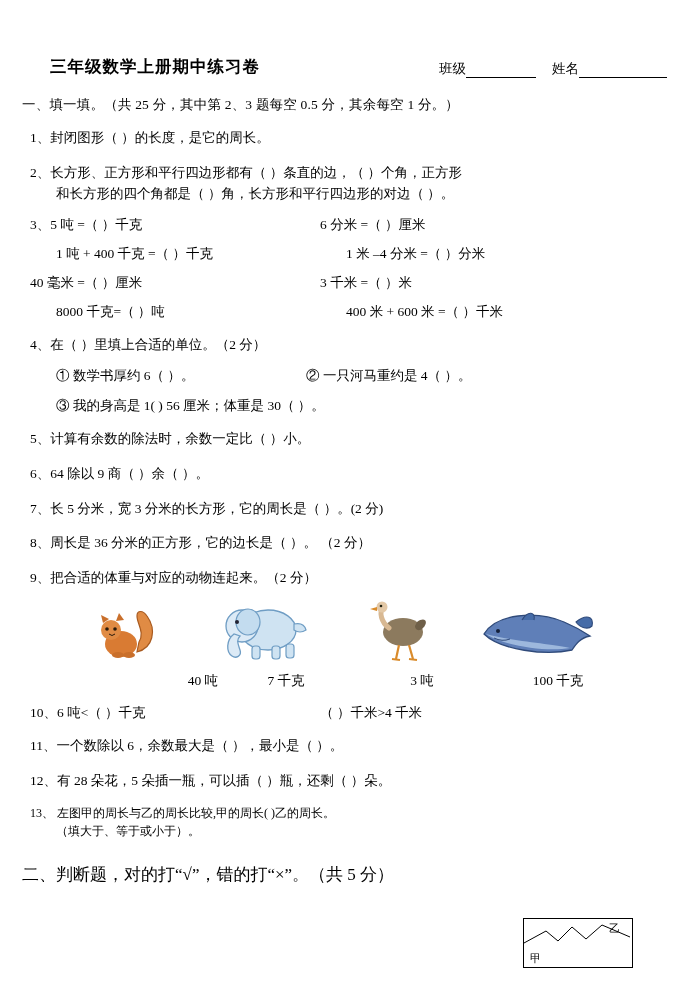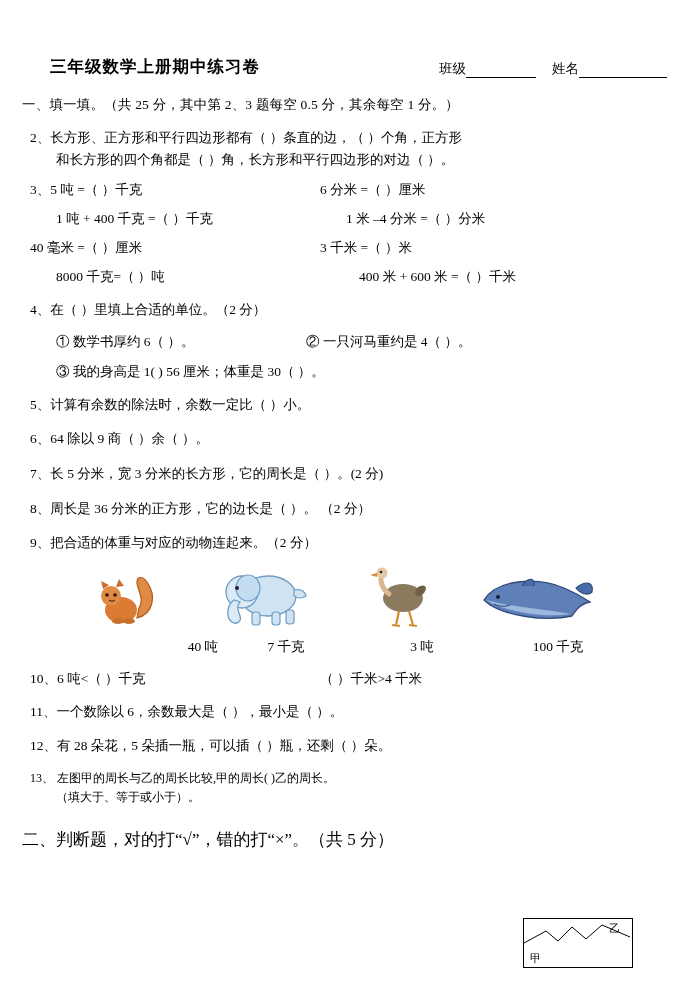--- a/index.html
+++ b/index.html
@@ -154,20 +154,21 @@
       </div>
       <div class="field">
         <span>姓名</span>
         <span class="blank-line w88"></span>
       </div>
     </div>
   </div>
 
   <div class="section-head">一、填一填。（共 25 分，其中第 2、3 题每空 0.5 分，其余每空 1 分。）</div>
 
+  <div class="q">1、封闭图形（        ）的长度，是它的周长。</div>
 
   <div class="q">
     <span>2、长方形、正方形和平行四边形都有（      ）条直的边，（      ）个角，正方形</span>
     <span class="sub">和长方形的四个角都是（        ）角，长方形和平行四边形的对边（          ）。</span>
   </div>
 
   <div class="row3">
     <div class="c1">
       <span>3、</span><span>5 吨 =（              ）千克</span>
     </div>
@@ -177,21 +178,21 @@
   <div class="row3" style="margin-left:56px;align-items:flex-end;">
     <div class="c1">1 吨 + 400 千克 =（          ）千克</div>
     <div class="c2">1 米 –4 分米 =（       ）分米</div>
   </div>
 
   <div class="row3" style="">
     <div class="c1">40 毫米 =（        ）厘米</div>
     <div class="c2">3 千米 =（      ）米</div>
   </div>
 
-  <div class="row3" style="margin-left:56px;gap:13px;">
+  <div class="row3" style="margin-left:56px;">
     <div class="c1">8000 千克=（        ）吨</div>
     <div class="c2">400 米 + 600 米 =（       ）千米</div>
   </div>
 
   <div class="q">
     <span>4、在（      ）里填上合适的单位。（2 分）</span>
   </div>
   <div class="two-col">
     <div class="c1">①  数学书厚约 6（        ）。</div>
     <div>②  一只河马重约是 4（          ）。</div>

